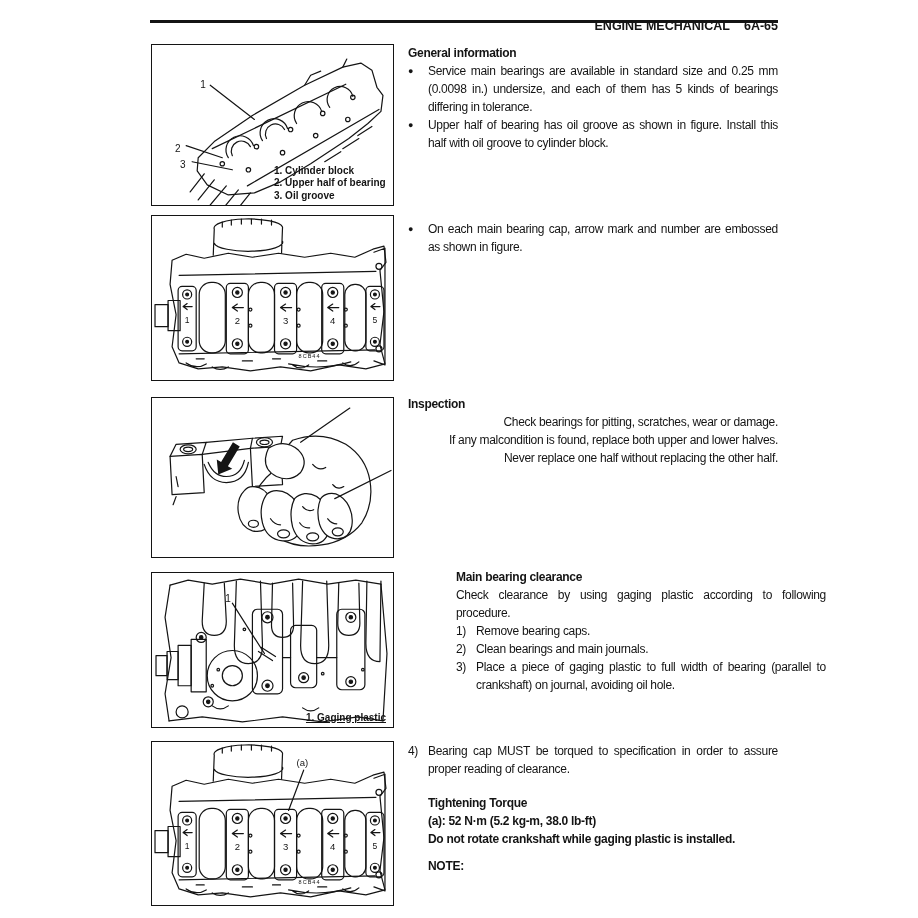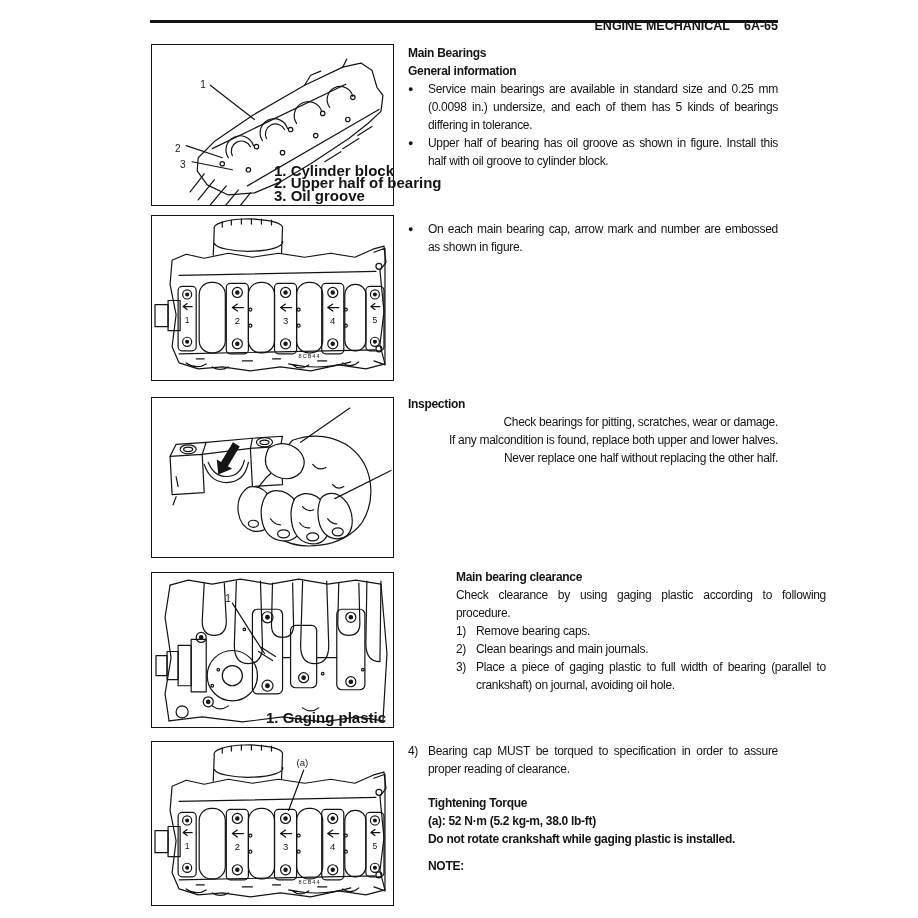--- a/index.html
+++ b/index.html
@@ -20,25 +20,25 @@
     border:1.6px solid #141414;box-sizing:border-box;
   }
   #fig1{top:44px;height:162px;}
   #fig2{top:215px;height:166px;}
   #fig3{top:397px;height:161px;}
   #fig4{top:572px;height:156px;}
   #fig5{top:741px;height:165px;}
   .fig svg{display:block;width:100%;height:100%;}
   svg text{font-family:"Liberation Sans",sans-serif;fill:#141414;stroke:none;}
   .legend{
-    position:absolute;font-size:15px;line-height:12.5px;font-weight:bold;color:#141414;
+    position:absolute;font-size:10px;line-height:12.5px;font-weight:bold;color:#141414;
     white-space:nowrap;
   }
   #fig1 .legend{left:122px;bottom:3px;}
-  #fig4 .legend{right:7px;bottom:3px;text-align:right;}
+  #fig4 .legend{right:7px;bottom:3px;text-align:right;text-decoration:underline;}
   
   .sec{
     position:absolute;left:408px;width:370px;
     font-size:12px;line-height:18px;letter-spacing:-0.3px;
   }
   #sec1{top:44px;} #sec2{top:220px;} #sec3{top:395px;} #sec4{top:568px;margin-left:48px;} #sec5{top:742px;}
   .h{font-weight:bold;}
   .li{display:flex;}
   .mk{flex:0 0 20px;width:20px;}
   .mk.dot{font-size:9px;line-height:18px;}
@@ -283,21 +283,20 @@
 
 <div class="fig" id="fig5">
   <svg viewBox="0 0 240 162" preserveAspectRatio="none">
     <use href="#engine-art"></use>
     <path d="M151,28 L136,68" stroke="#141414" fill="none" stroke-width="1.2" stroke-linecap="round"></path>
     <text x="144" y="24" font-size="9.5">(a)</text>
   </svg>
 </div>
 
 <div class="sec" id="sec1">
-  <div class="h">Main Bearings</div>
   <div class="h">General information</div>
   <div class="li">
     <span class="mk dot">●</span>
     <span class="tx">Service main bearings are available in standard size and 0.25 mm (0.0098 in.) undersize, and each of them has 5 kinds of bearings differing in tolerance.</span>
   </div>
   <div class="li">
     <span class="mk dot">●</span>
     <span class="tx">Upper half of bearing has oil groove as shown in figure. Install this half with oil groove to cylinder block.</span>
   </div>
 </div>

